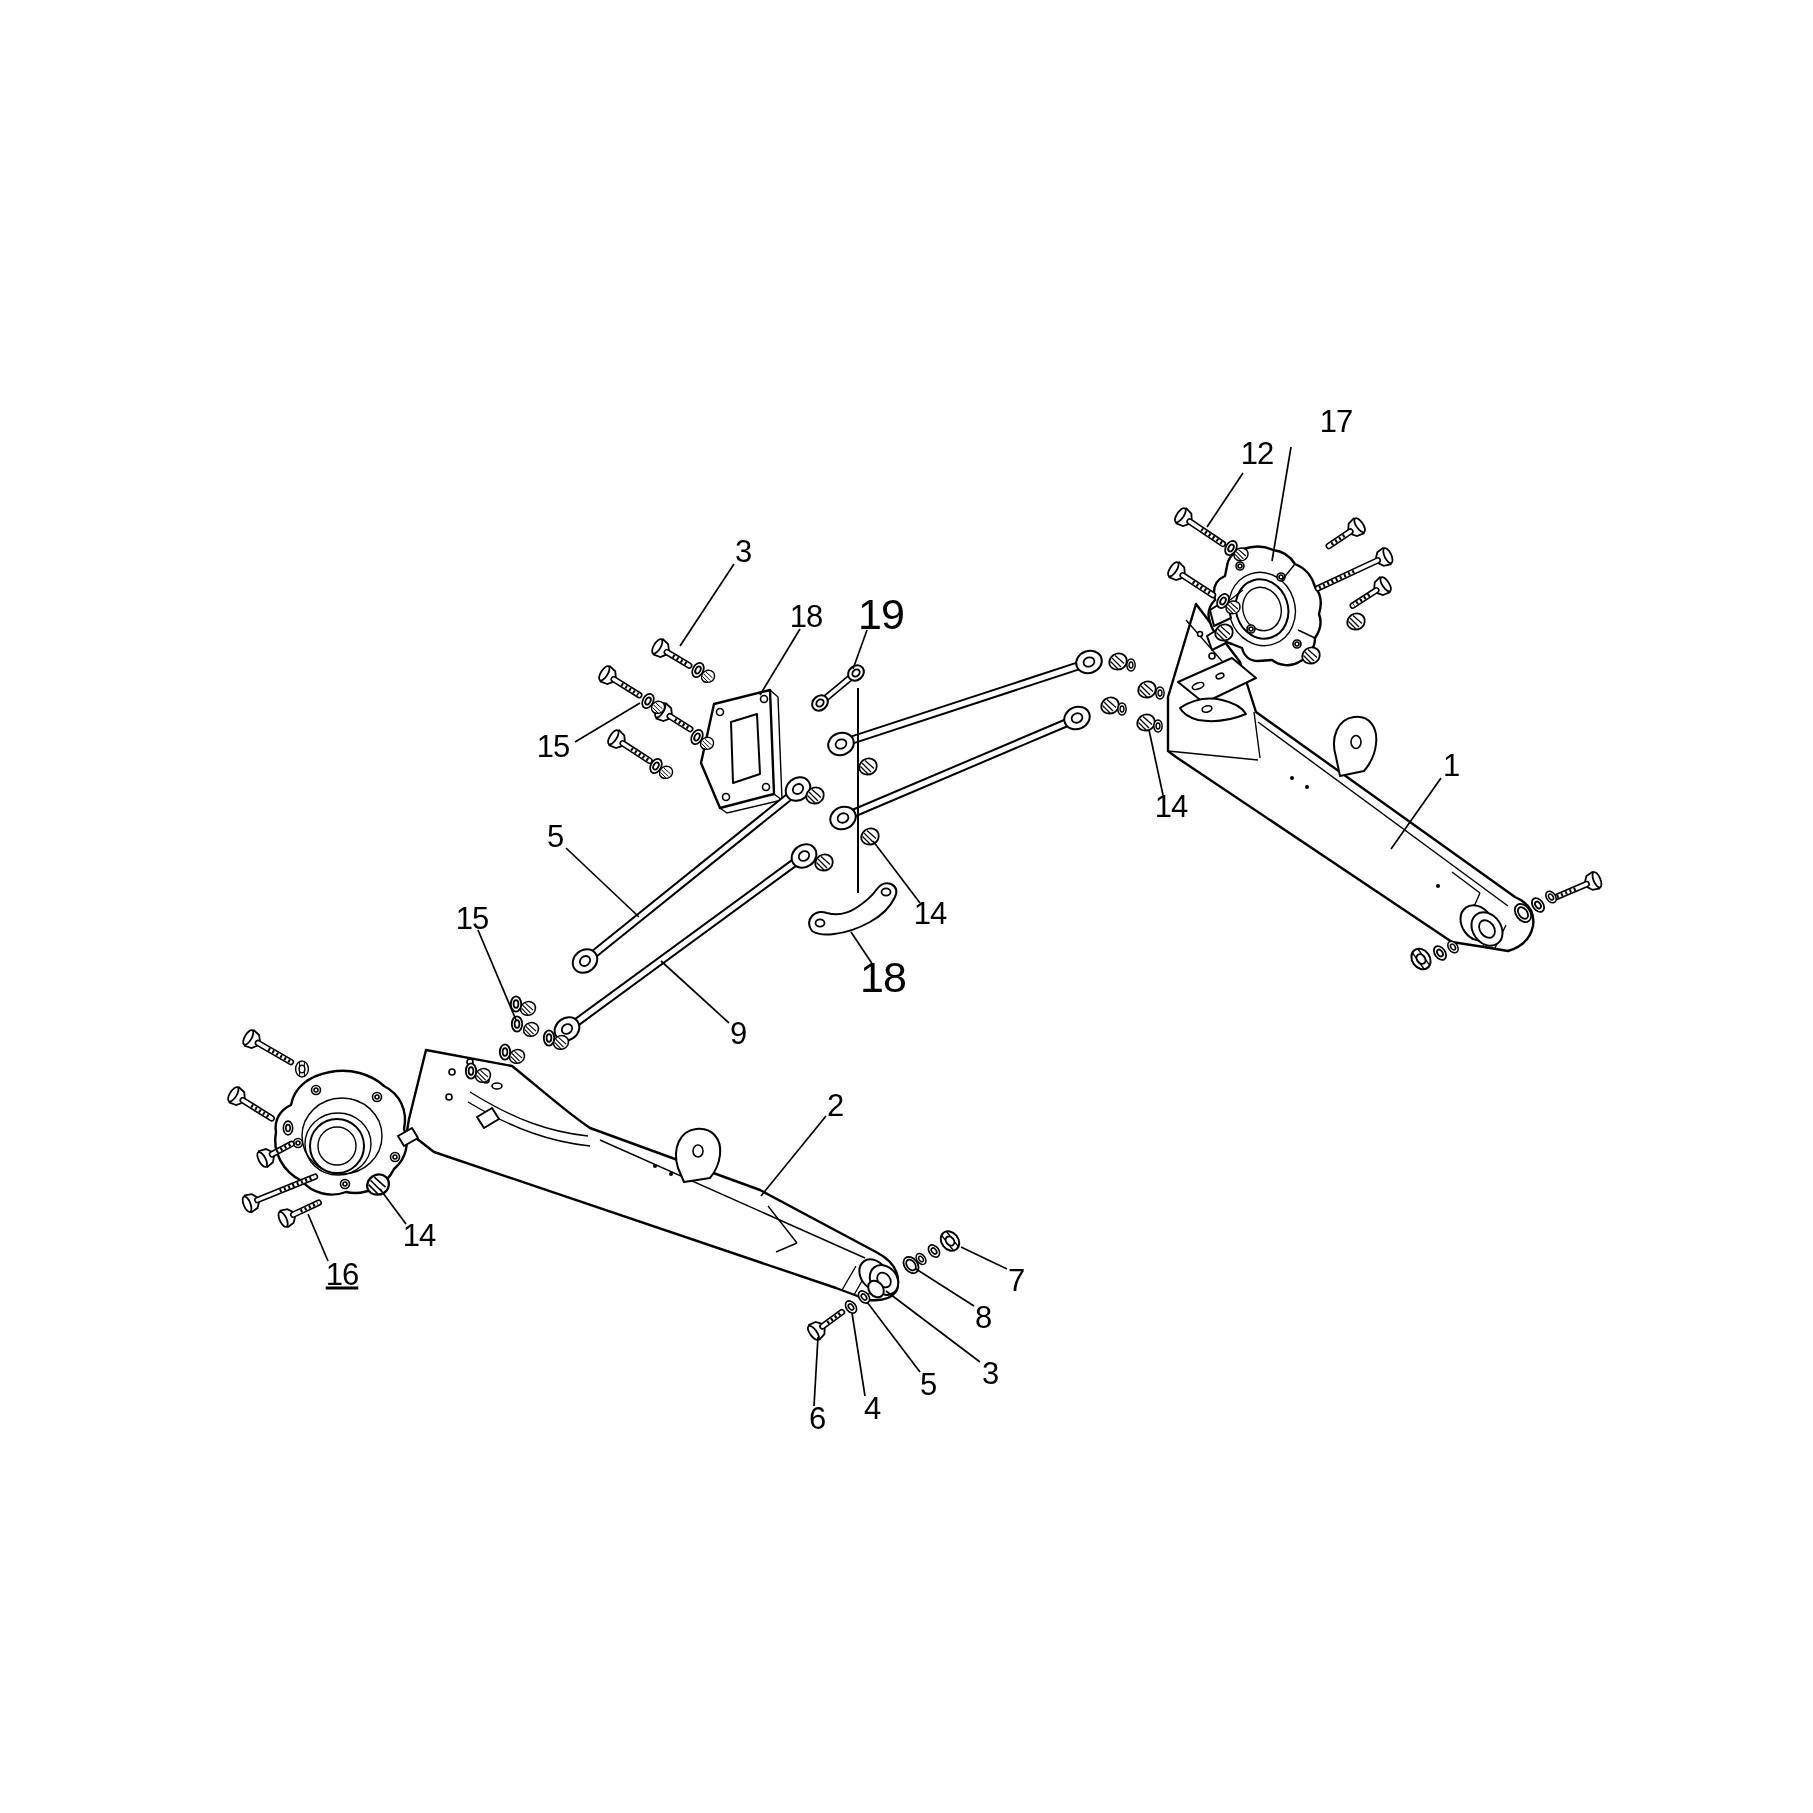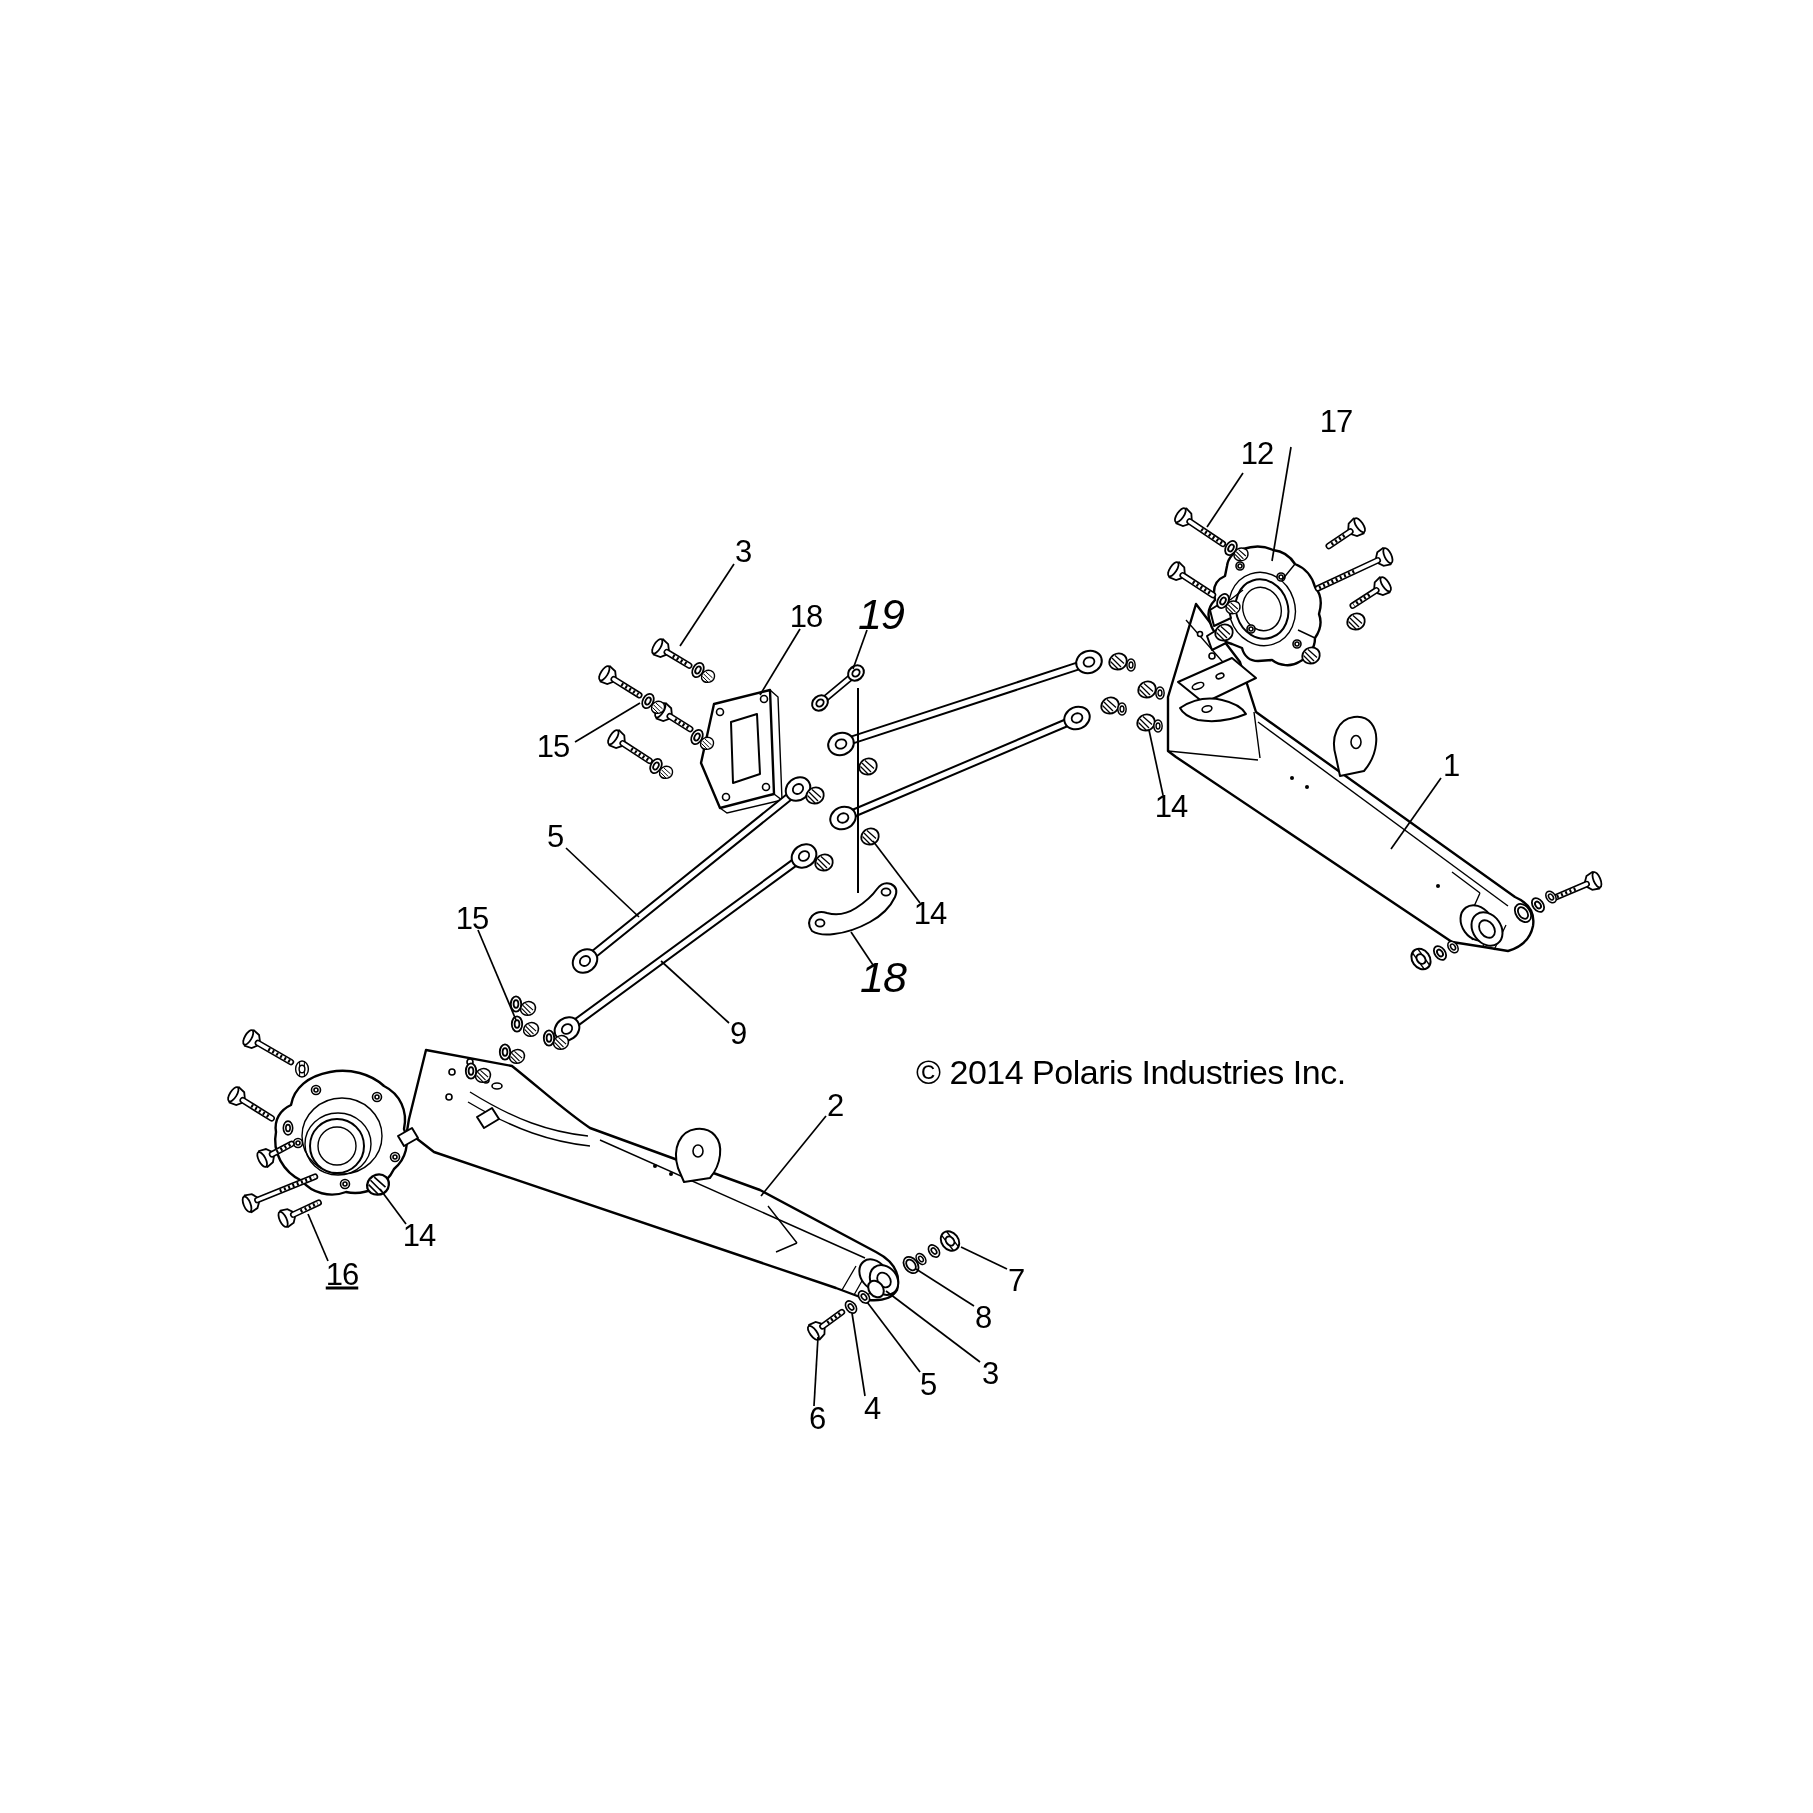--- a/index.html
+++ b/index.html
@@ -1,21 +1,21 @@
 <!DOCTYPE html>
 <html><head>
 <meta charset="utf-8">
 <style>
   html,body{margin:0;padding:0;background:#fff;}
   .stage{position:relative;width:1813px;height:1813px;background:#fff;
          font-family:"Liberation Sans", sans-serif;overflow:hidden;}
   .stage svg{position:absolute;left:0;top:0;}
   .callout{position:absolute;transform:translate(-50%,-50%);font-size:31px;
            color:#000;letter-spacing:-1px;white-space:nowrap;line-height:1;}
-  .callout.large{font-size:43px;font-style:italic;}
+  .callout.large{font-size:43px;}
   .copyright{position:absolute;font-size:34px;letter-spacing:-0.5px;color:#000;
              transform:translate(0,-50%);white-space:nowrap;}
   
   .o  {fill:#fff;stroke:#000;stroke-width:2.4;stroke-linejoin:round;}
   .o2 {fill:#fff;stroke:#000;stroke-width:2;stroke-linejoin:round;}
   .d  {fill:none;stroke:#000;stroke-width:1.4;}
   .d2 {fill:none;stroke:#000;stroke-width:2;}
   .hole{fill:#fff;stroke:#000;stroke-width:1.6;}
   .dot {fill:#000;stroke:none;}
   .ld {stroke:#000;stroke-width:1.7;fill:none;}
@@ -397,15 +397,14 @@
       <div class="callout" style="left: 930px; top: 913px;">14</div>
       <div class="callout" style="left: 1171px; top: 806px;">14</div>
       <div class="callout" style="left: 553px; top: 746px;">15</div>
       <div class="callout" style="left: 472px; top: 918px;">15</div>
       <div class="callout" style="left: 342px; top: 1274px; text-decoration: underline;">16</div>
       <div class="callout" style="left: 1336px; top: 421px;">17</div>
       <div class="callout large" style="left: 883px; top: 977px;">18</div>
       <div class="callout large" style="left: 881px; top: 614px;">19</div>
     </div>
 
-<div class="copyright" style="left:916px;top:1072px;">© 2014 Polaris Industries Inc.</div>
 
 </div>
 
 </body></html>

